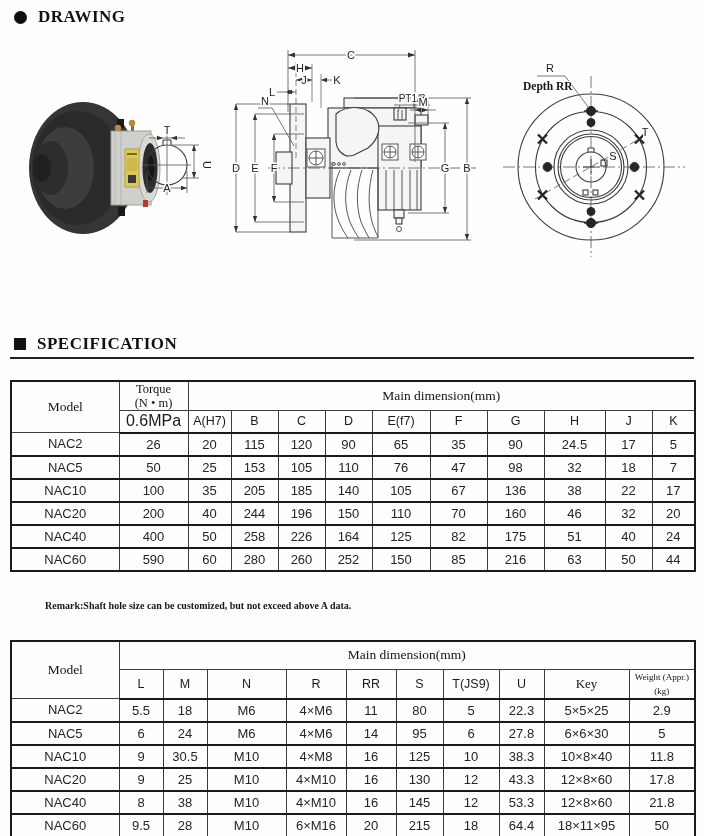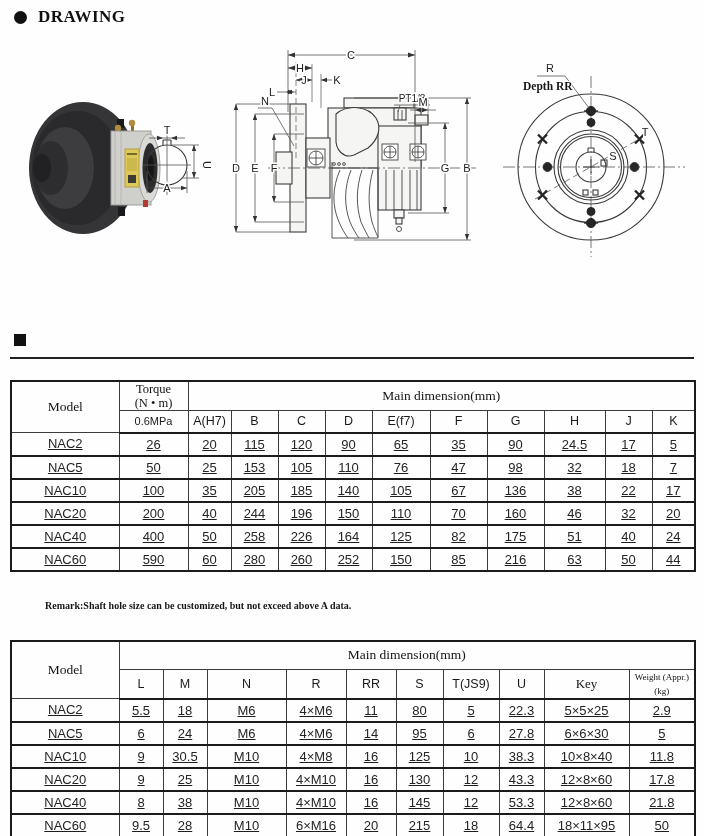--- a/index.html
+++ b/index.html
@@ -14,24 +14,24 @@
   .remark{position:absolute;left:45px;top:600px;font-family:"Liberation Serif",serif;
           font-weight:bold;font-size:10px;color:#161616;}
   table.spec{position:absolute;left:10px;border-collapse:collapse;table-layout:fixed;
              width:684px;background:#fefefe;border:2px solid #1b1b1b;}
   table.spec td,table.spec th{border-left:1px solid #3c3c3c;border-right:1px solid #3c3c3c;
              border-top:1px solid #3c3c3c;border-bottom:1px solid #3c3c3c;
              text-align:center;vertical-align:middle;padding:0;overflow:hidden;}
   table.spec thead th{font-weight:normal;}
   .hserif{font-family:"Liberation Serif",serif;font-weight:bold;font-size:13.5px;color:#141414;}
   .hsans{font-family:"Liberation Sans",sans-serif;font-size:12.5px;color:#1a1a1a;}
-  .pressure{font-size:11px;font-weight:bold;color:#1a1a1a;}
+  .pressure{font-size:16px;font-weight:bold;color:#1a1a1a;}
   .wsmall{font-family:"Liberation Serif",serif;font-weight:bold;font-size:9px;line-height:10px;color:#141414;}
   table.spec tbody td{font-size:13px;color:#242424;}
-  table.spec tbody tr{height:23px;text-decoration:underline;}
+  table.spec tbody tr{height:23px;}
   tr.hrow1{height:28px;} tr.hrow2{height:22px;}
   table.spec tbody td,table.spec thead tr.hrow2 th{border-bottom-width:2px;border-bottom-color:#1b1b1b;}
   .two-line span{display:block;line-height:14px;}
   svg text{font-family:"Liberation Sans",sans-serif;}
   .dimtxt{font-size:11px;fill:#222;paint-order:stroke;stroke:#fefefe;stroke-width:3px;}
   .dimserif{font-family:"Liberation Serif",serif;font-weight:bold;font-size:11.5px;fill:#161616;
             paint-order:stroke;stroke:#fefefe;stroke-width:2px;}
   .abs{position:absolute;}
 </style>
 </head>
@@ -266,20 +266,21 @@
     <line x1="42" y1="24" x2="70" y2="24" stroke="#555" stroke-width="0.8"></line>
     <line x1="70" y1="24" x2="94" y2="56" stroke="#555" stroke-width="0.8"></line>
     <text class="dimtxt" x="55" y="20" text-anchor="middle">R</text>
     <text class="dimserif" x="28" y="38">Depth RR</text>
     <text class="dimtxt" x="118" y="108" text-anchor="middle">S</text>
     <text class="dimtxt" x="150" y="84" text-anchor="middle">T</text>
   </svg>
 
   <div class="sec-title" style="left:14px;top:334px;">
     <span class="bullet-square"></span>
+    <span>SPECIFICATION</span>
   </div>
   <div class="rule" style="top:357px;"></div>
 
   <table class="spec" style="top:380px;">
     <colgroup>
         <col style="width:108px">
         <col style="width:69px">
         <col style="width:43px">
         <col style="width:47px">
         <col style="width:47px">

